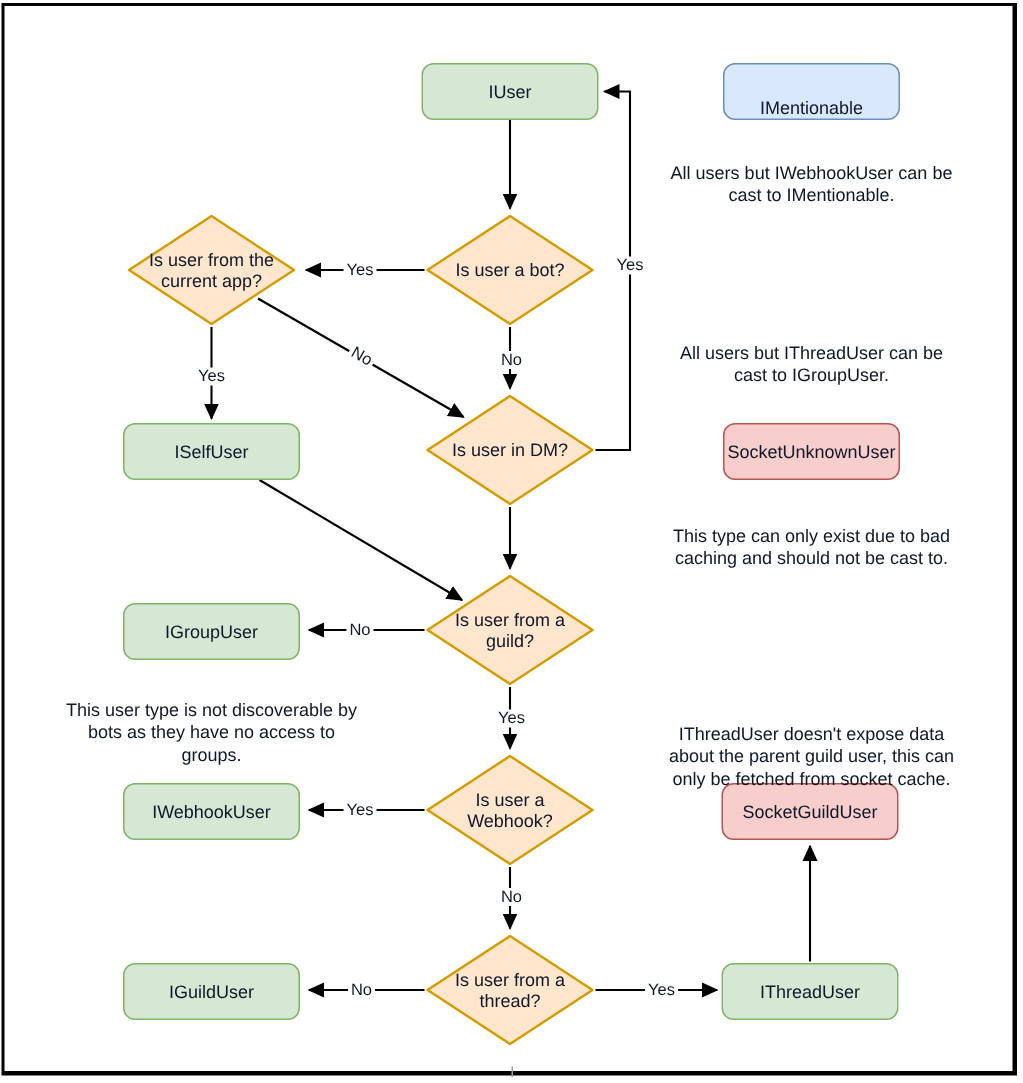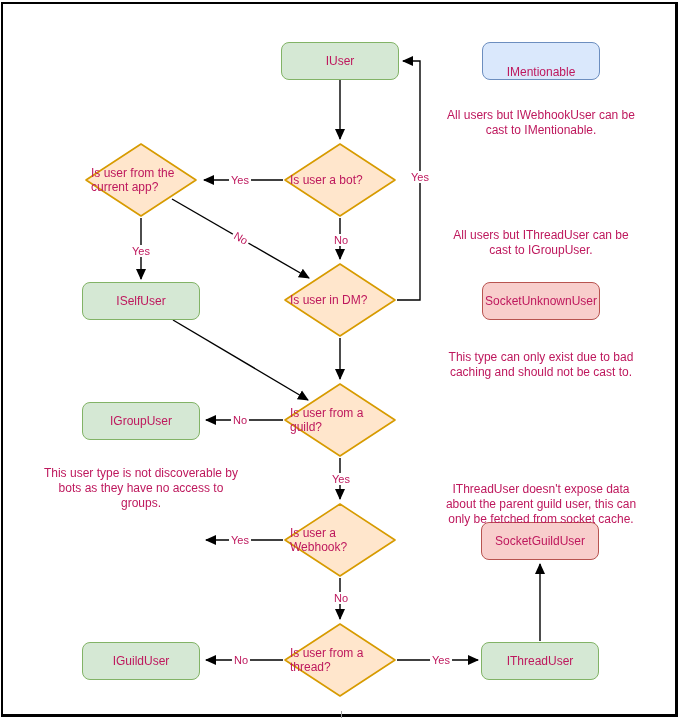--- a/index.html
+++ b/index.html
@@ -1,18 +1,18 @@
 <!DOCTYPE html>
 <html style="--green-fill: #d5e8d4; --green-stroke: #82b366; --blue-fill: #dae8fc; --blue-stroke: #6c8ebf; --red-fill: #f8cecc; --red-stroke: #b85450; --orange-fill: #ffe6cc; --orange-stroke: #d79b00; --line: #000000;"><head>
 <meta charset="utf-8">
 <style>
   html,body { margin:0; padding:0; background:#fff; }
   .canvas {
     position:relative; width:682px; height:722px; background:#fff;
-    font-family:"Liberation Sans", sans-serif; color:#be185d; overflow:hidden;
+    font-family:"Liberation Sans", sans-serif; color:#0f172a; overflow:hidden;
   }
   .page-border {
     position:absolute; left:1px; top:2px; width:677px; height:715px;
     border-style:solid; border-color:#000; border-width:2px 3px 3px 2px;
     box-sizing:border-box; pointer-events:none;
   }
   .edges { position:absolute; left:0; top:0; width:682px; height:722px; }
   .edges path.conn { fill:none; stroke:var(--line,#000); stroke-width:1.4px; }
   .arrowhead { fill:var(--line,#000); }
 
@@ -27,21 +27,21 @@
   .node.red   { background:var(--red-fill,#f8cecc);   border-color:var(--red-stroke,#b85450); }
 
   .diamond { position:absolute; width:114px; height:76px; }
   .diamond svg { position:absolute; left:0; top:0; }
   .diamond polygon {
     fill:var(--orange-fill,#ffe6cc); stroke:var(--orange-stroke,#d79b00);
     stroke-width:1.6; stroke-linejoin:round;
   }
   .diamond .dlabel {
     position:absolute; left:50%; top:50%; transform:translate(-50%,-50%);
-    width:100px; text-align:left; font-size:12px; line-height:14px;
+    width:100px; text-align:center; font-size:12px; line-height:14px;
   }
 
   .note {
     position:absolute; transform:translateX(-50%);
     font-size:12px; line-height:15px; text-align:center; white-space:nowrap;margin-top:20px;
   }
 
   .elabel {
     position:absolute; transform:translate(-50%,-50%);
     font-size:11px; line-height:12px; background:#fff; padding:0 2px;
@@ -86,20 +86,23 @@
     <span>IMentionable</span>
   </div>
   <div class="node red" style="left:482px;top:282px">
     <span>SocketUnknownUser</span>
   </div>
   <div class="node green" style="left:82px;top:282px">
     <span>ISelfUser</span>
   </div>
   <div class="node green" style="left:82px;top:402px">
     <span>IGroupUser</span>
+  </div>
+  <div class="node green" style="left:82px;top:522px">
+    <span>IWebhookUser</span>
   </div>
   <div class="node green" style="left:82px;top:642px">
     <span>IGuildUser</span>
   </div>
   <div class="node red" style="left:481px;top:522px">
     <span>SocketGuildUser</span>
   </div>
   <div class="node green" style="left:481px;top:642px">
     <span>IThreadUser</span>
   </div>

